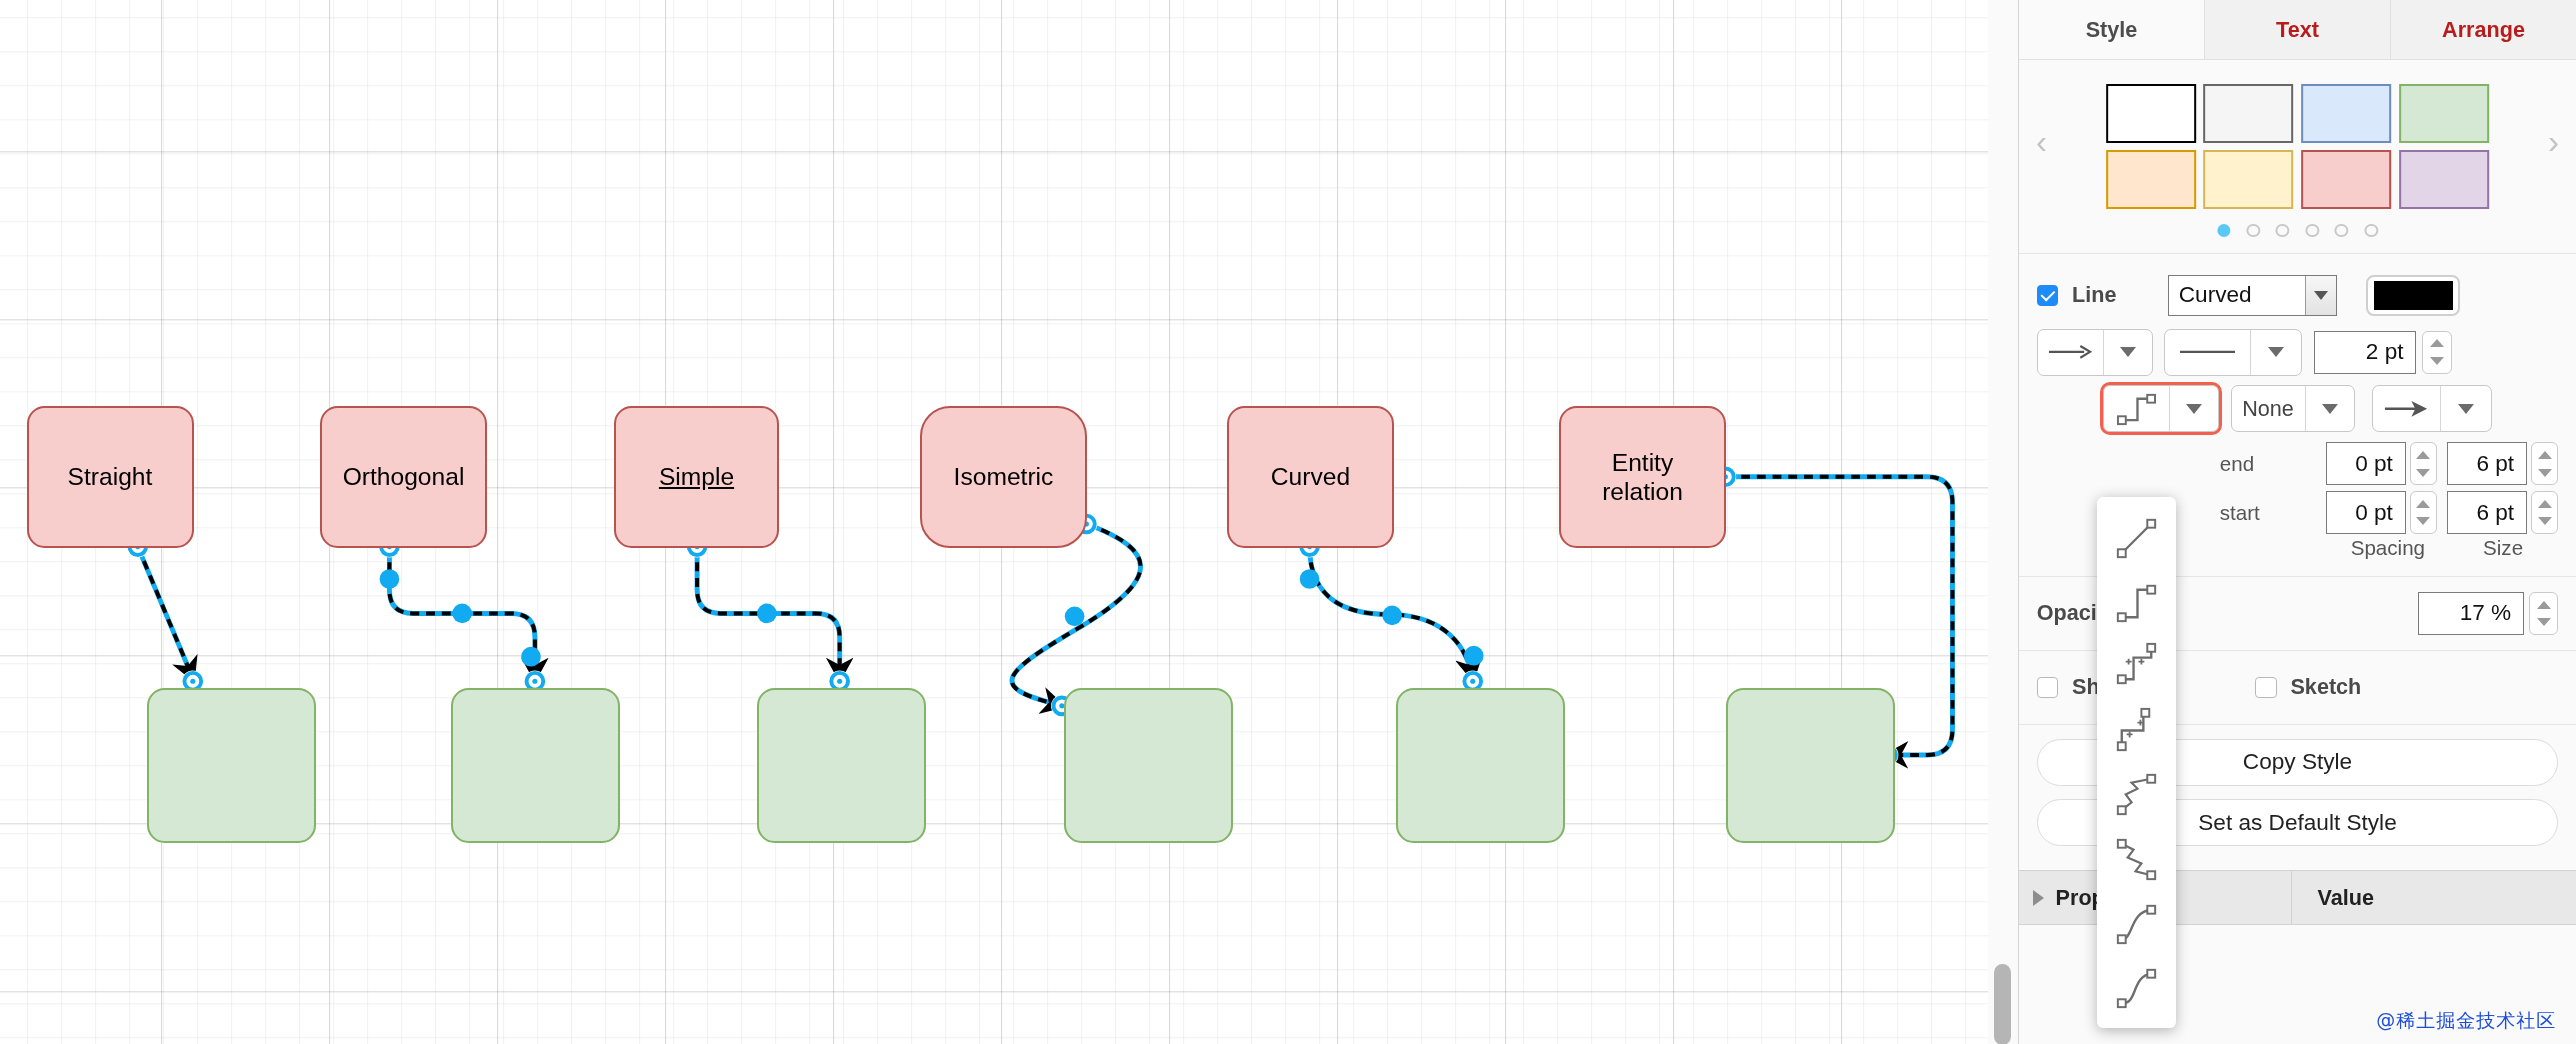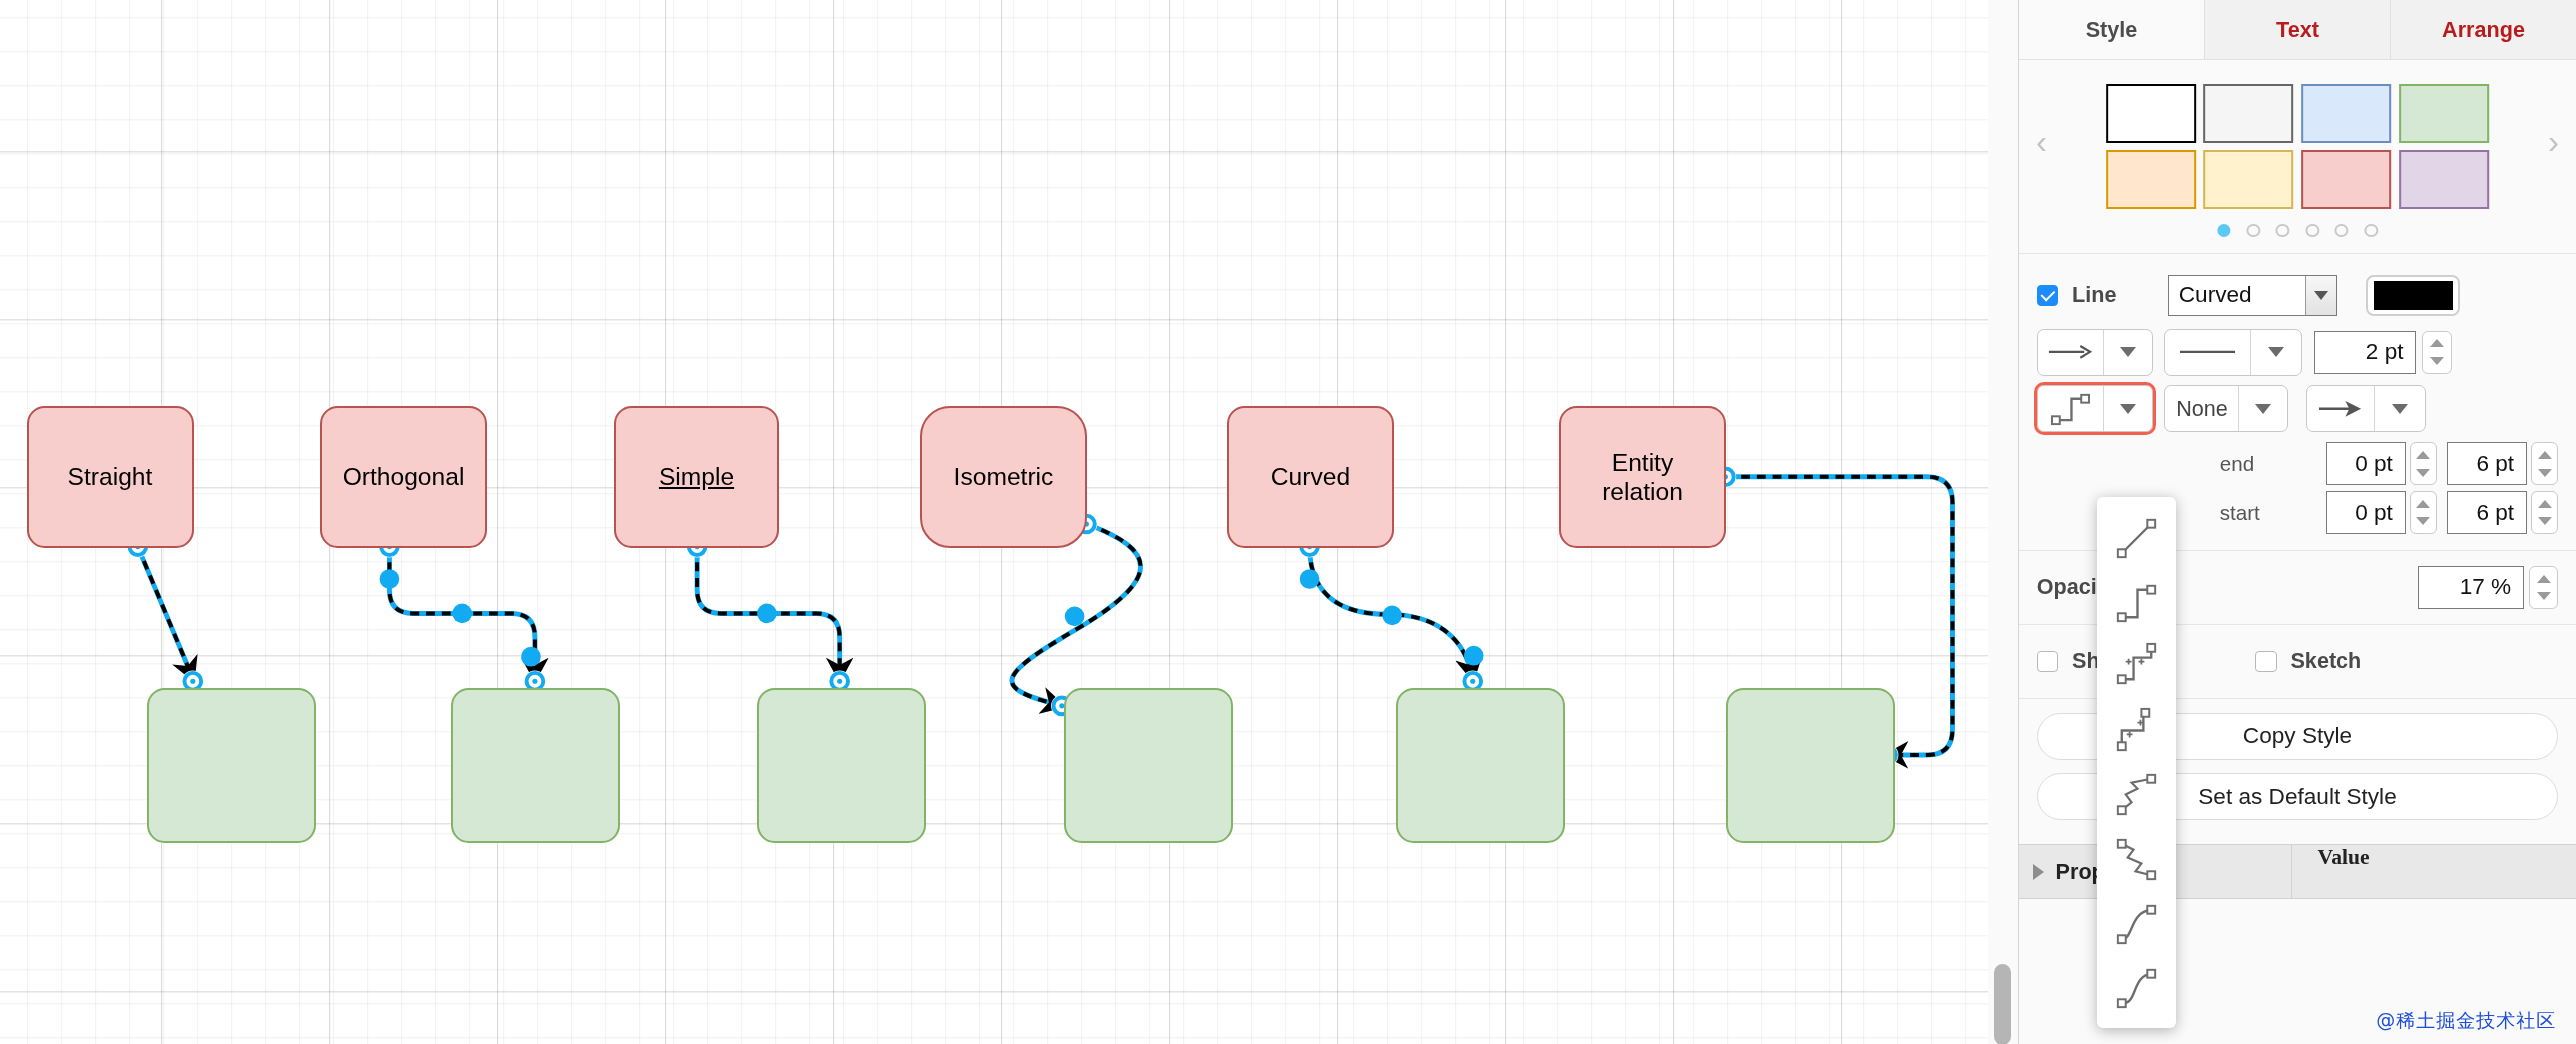--- a/index.html
+++ b/index.html
@@ -176,21 +176,21 @@
   }
 
   
   #prop-header {
     display:flex; height: 55px; background:#e8e8e8;
     border-top: 1px solid #d2d2d2; border-bottom: 1px solid #d2d2d2;
     align-items:center; font-size: 21.6px; font-weight:700; color:#222;
   }
   #prop-col { width: 273px; display:flex; align-items:center; gap: 11.8px; padding-left: 13.8px;
               border-right:1px solid #d2d2d2; height:100%; }
-  #value-col { flex:1; display:flex; padding-left: 25.6px; height:100%;font-family:Liberation Serif, serif; }
+  #value-col { flex:1; display:flex; align-items:center; padding-left: 25.6px; height:100%; }
   .tri-right { width:0;height:0;border-top:8.8px solid transparent;border-bottom:8.8px solid transparent;
                border-left: 11.8px solid #8d8d8d; }
 
   
   #linestyle-menu {
     position:absolute; left: 78px; top: 497px;
     width: 79px; height: 531px;
     background: #ffffff; border-radius: 5.9px;
     box-shadow: 0 2.9px 13.8px rgba(0,0,0,0.28);
     z-index: 40;
@@ -411,21 +411,21 @@
               <i class="caret-down small"></i>
             </div>
         </div>
         <div class="num-field" style="width:102px; margin-left:11.8px;">2 pt</div>
         <div class="spinner" style="margin-left:5.9px;">
           <i class="spin-up"></i>
             <i class="spin-dn"></i>
         </div>
       </div>
 
-      <div class="row" style="padding:0 17.7px; margin-top:9.8px;">
+      <div class="row" style="padding:0 17.7px; margin-top:9.8px;justify-content:center;">
         <div class="btn-pair hl-red" style="width:116px;">
           <div class="bp-main" style="width:65px;">
             <svg width="49" height="39" viewBox="0 0 50 40">
               <path d="M10 32 H26 V10 H40" stroke="#6d6d6d" stroke-width="2.4" fill="none"></path>
               <rect x="6" y="28" width="8" height="8" fill="#fff" stroke="#6d6d6d" stroke-width="2"></rect>
               <rect x="36" y="6" width="8" height="8" fill="#fff" stroke="#6d6d6d" stroke-width="2"></rect>
             </svg>
           </div>
           <div class="bp-caret">
               <i class="caret-down small"></i>
@@ -473,20 +473,25 @@
           <i class="spin-up"></i>
             <i class="spin-dn"></i>
           </div>
         <div class="num-field" style="width:85px; margin-left:9.8px;">6 pt</div>
         <div class="spinner" style="margin-left:3.9px;">
           <i class="spin-up"></i>
             <i class="spin-dn"></i>
           </div>
       </div>
 
+      <div class="row" style="padding:0 17.7px; margin-top:2px;">
+        <div style="width:311px;"></div>
+        <span class="lbl" style="width:128px; text-align:center;">Spacing</span>
+        <span class="lbl" style="width:118px; text-align:center;">Size</span>
+      </div>
     </div>
 
     <div class="sep-line" style="margin-top:15.7px;"></div>
 
     <div class="row" style="padding:0 17.7px; height:73px;">
       <span class="lbl-bold" style="flex:1;">Opacity</span>
       <div class="num-field" style="width:106px;">17 %</div>
       <div class="spinner" style="margin-left:4.9px;">
         <i class="spin-up"></i>
           <i class="spin-dn"></i>

